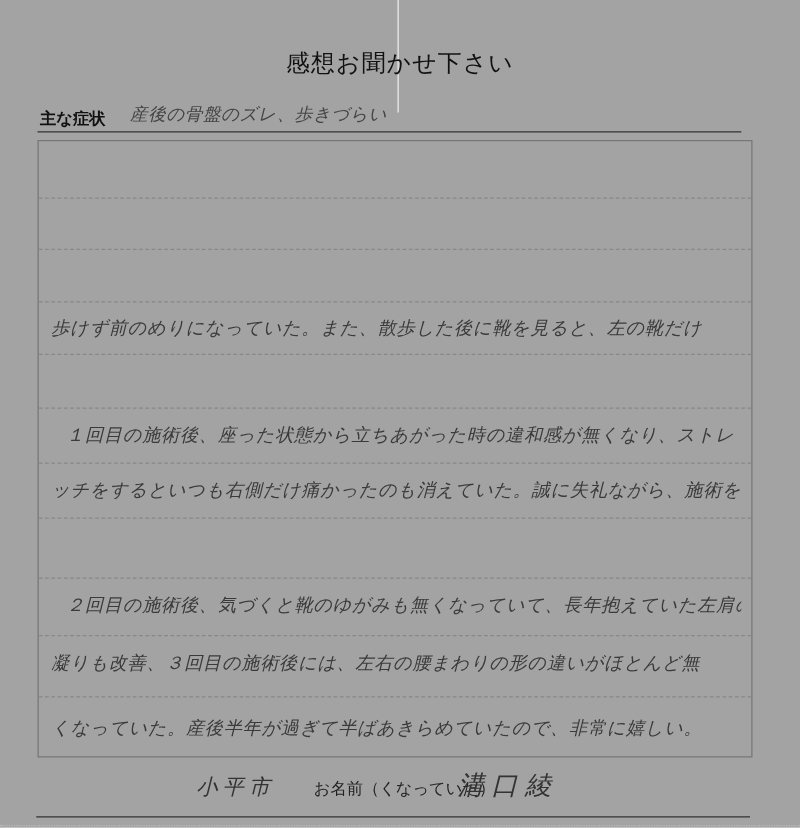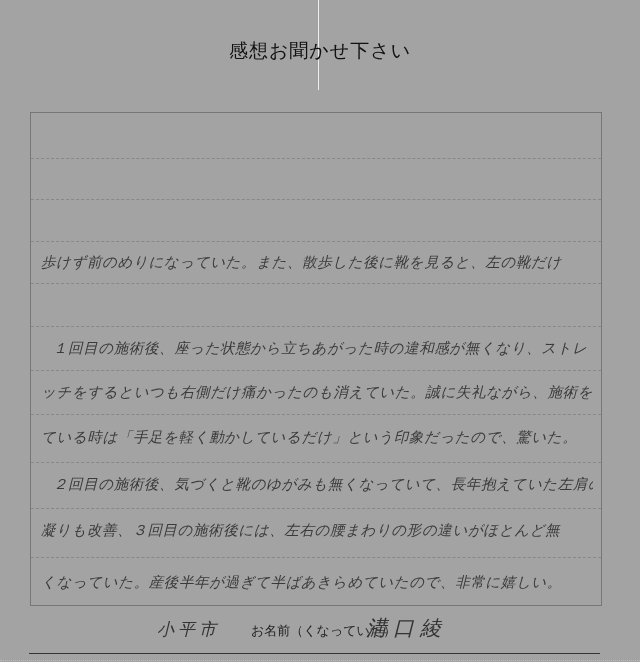--- a/index.html
+++ b/index.html
@@ -122,40 +122,43 @@
     }
   </style>
 </head>
 <body>
 
 <div class="page">
   <div class="crease"></div>
 
   <div class="title">感想お聞かせ下さい</div>
 
+  <div class="symptom-row">
+    <span class="symptom-label">主な症状</span>
+    <span class="symptom-value">産後の骨盤のズレ、歩きづらい</span>
+  </div>
 
   <div class="comment-box">
     <div class="line" style="top:45px"></div>
 
     <div class="line" style="top:86px"></div>
 
     <div class="line" style="top:128px"></div>
 
     <div class="hw-line" style="top:140px">歩けず前のめりになっていた。また、散歩した後に靴を見ると、左の靴だけ</div>
     <div class="line" style="top:170px"></div>
 
     <div class="line" style="top:213px"></div>
 
     <div class="hw-line indent" style="top:226px">１回目の施術後、座った状態から立ちあがった時の違和感が無くなり、ストレ</div>
     <div class="line" style="top:257px"></div>
 
     <div class="hw-line" style="top:270px">ッチをするといつも右側だけ痛かったのも消えていた。誠に失礼ながら、施術を受け</div>
     <div class="line" style="top:301px"></div>
 
-    <div class="hw-line" style="top:315px">ている時は「手足を軽く動かしているだけ」という印象だったので、驚いた。</div>
     <div class="line" style="top:349px"></div>
 
     <div class="hw-line indent" style="top:362px">２回目の施術後、気づくと靴のゆがみも無くなっていて、長年抱えていた左肩の</div>
     <div class="line" style="top:395px"></div>
 
     <div class="hw-line" style="top:408px">凝りも改善、３回目の施術後には、左右の腰まわりの形の違いがほとんど無</div>
     <div class="line" style="top:444px"></div>
 
     <div class="hw-line" style="top:460px">くなっていた。産後半年が過ぎて半ばあきらめていたので、非常に嬉しい。</div>
   </div>

